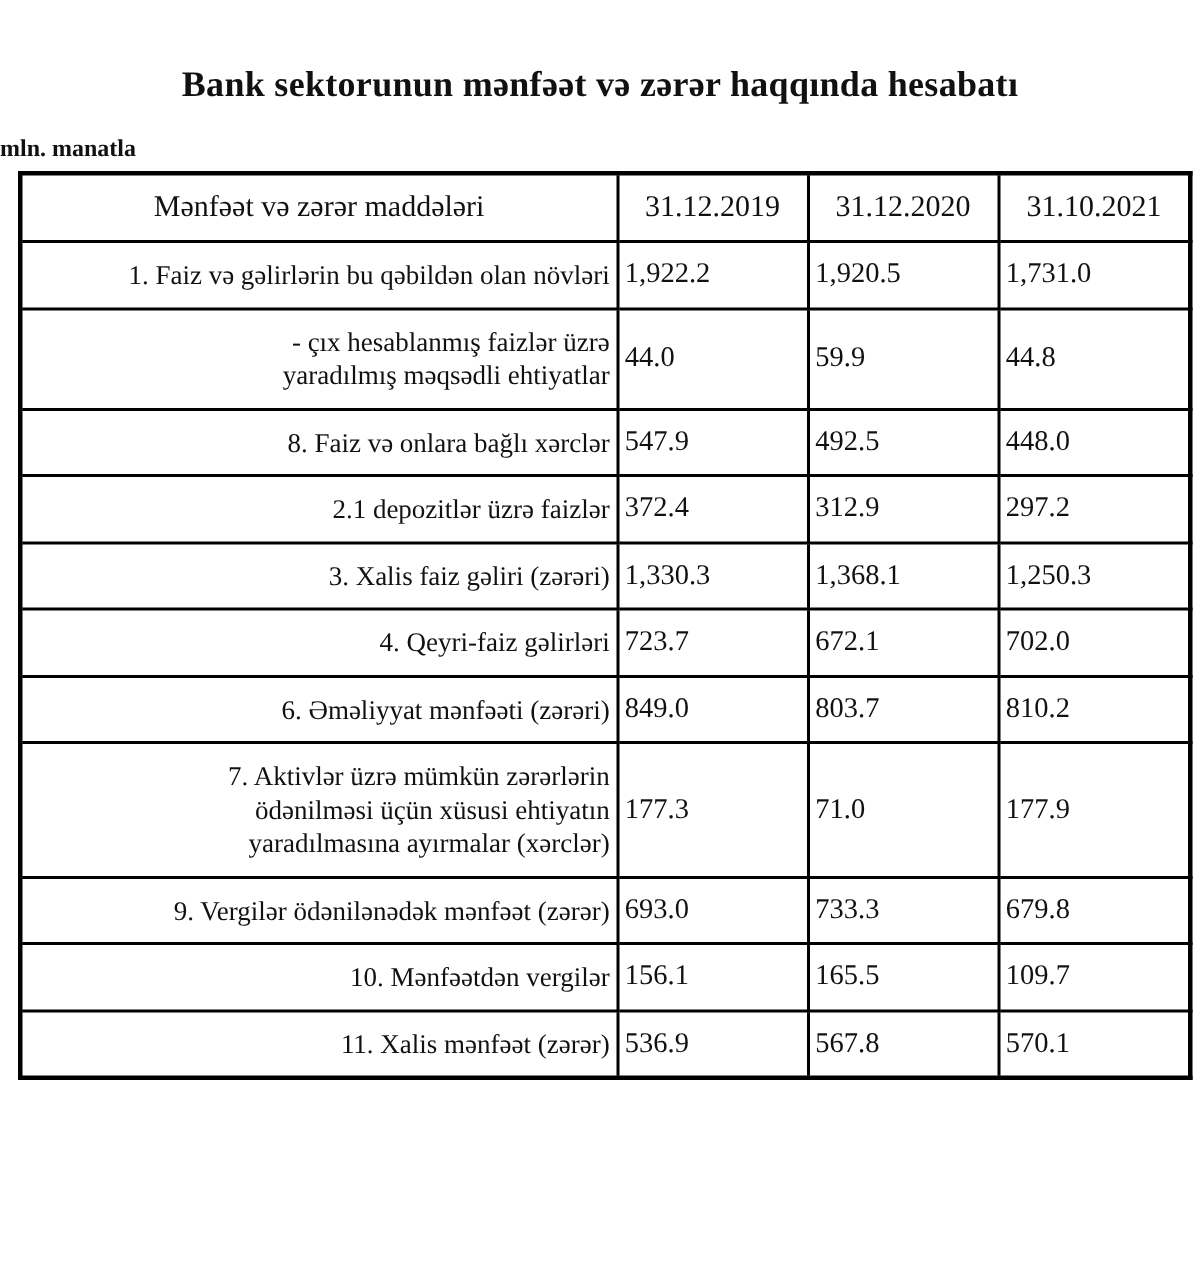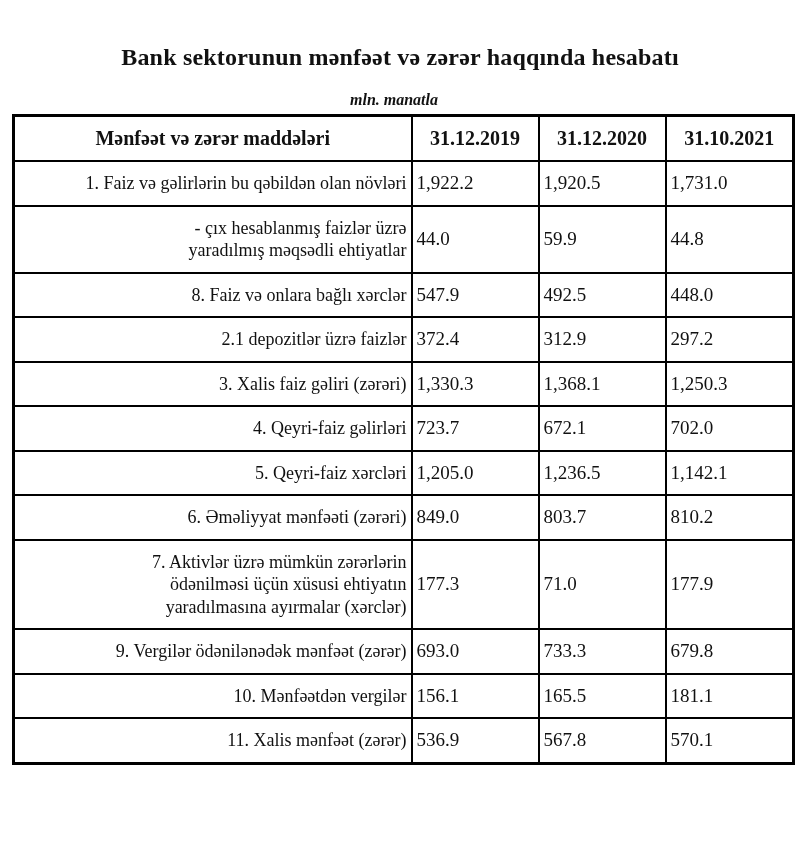--- a/index.html
+++ b/index.html
@@ -18,40 +18,39 @@
     margin-top: 32px;
   }
   .title {
     text-align: center;
     font-weight: bold;
     font-size: 24px;
     padding-top: 12px;
     letter-spacing: 0.2px;
   }
   .unit-note {
-    text-align: center;
-    font-style: italic;
+    text-align: left;
     font-weight: bold;
     font-size: 16px;
     margin: 20px 12px 5px 0;
   }
   table.pl-table {
     border-collapse: collapse;
     table-layout: fixed;
     margin-left: 12px;
     width: 780px;
     border: 3px solid #000000;
   }
   table.pl-table th,
   table.pl-table td {
     border: 2px solid #000000;
     vertical-align: middle;
   }
   table.pl-table th {
-    font-weight: bold;
+    font-weight: normal;
     font-size: 20px;
     text-align: center;
     padding: 10px 4px;
   }
   td.label {
     font-size: 18px;
     line-height: 1.25;
     text-align: right;
     padding: 10px 4px 10px 6px;
     white-space: pre-line;
@@ -117,26 +116,20 @@
           <td class="num">1,368.1</td>
           <td class="num">1,250.3</td>
         </tr>
         <tr>
           <td class="label indent-0">4. Qeyri-faiz gəlirləri</td>
           <td class="num">723.7</td>
           <td class="num">672.1</td>
           <td class="num">702.0</td>
         </tr>
         <tr>
-          <td class="label indent-0">5. Qeyri-faiz xərcləri</td>
-          <td class="num">1,205.0</td>
-          <td class="num">1,236.5</td>
-          <td class="num">1,142.1</td>
-        </tr>
-        <tr>
           <td class="label indent-0">6. Əməliyyat mənfəəti (zərəri)</td>
           <td class="num">849.0</td>
           <td class="num">803.7</td>
           <td class="num">810.2</td>
         </tr>
         <tr>
           <td class="label indent-0">7. Aktivlər üzrə mümkün zərərlərin
 ödənilməsi üçün xüsusi ehtiyatın
 yaradılmasına ayırmalar (xərclər)</td>
           <td class="num">177.3</td>
@@ -146,21 +139,21 @@
         <tr>
           <td class="label indent-0">9. Vergilər ödənilənədək mənfəət (zərər)</td>
           <td class="num">693.0</td>
           <td class="num">733.3</td>
           <td class="num">679.8</td>
         </tr>
         <tr>
           <td class="label indent-0">10. Mənfəətdən vergilər</td>
           <td class="num">156.1</td>
           <td class="num">165.5</td>
-          <td class="num">181.1</td>
+          <td class="num">109.7</td>
         </tr>
         <tr>
           <td class="label indent-0">11. Xalis mənfəət (zərər)</td>
           <td class="num">536.9</td>
           <td class="num">567.8</td>
           <td class="num">570.1</td>
         </tr>
       </tbody>
   </table>
 </div>

